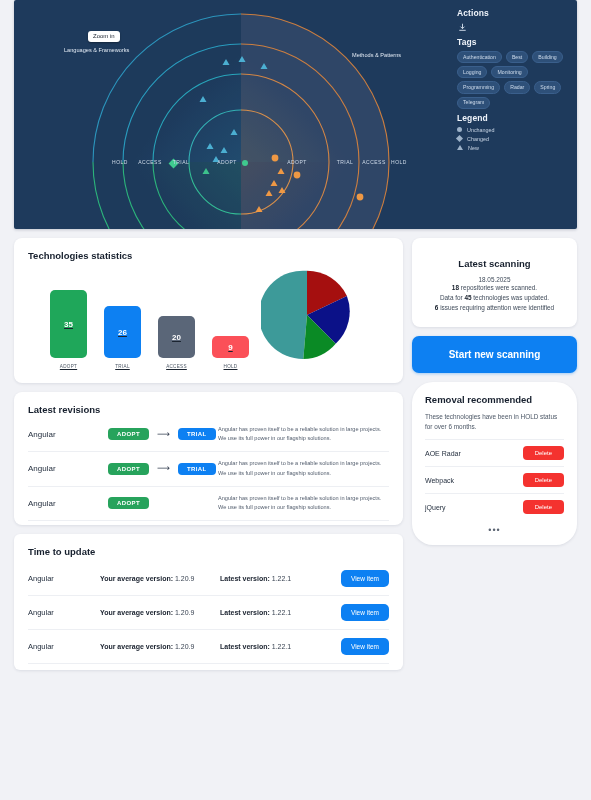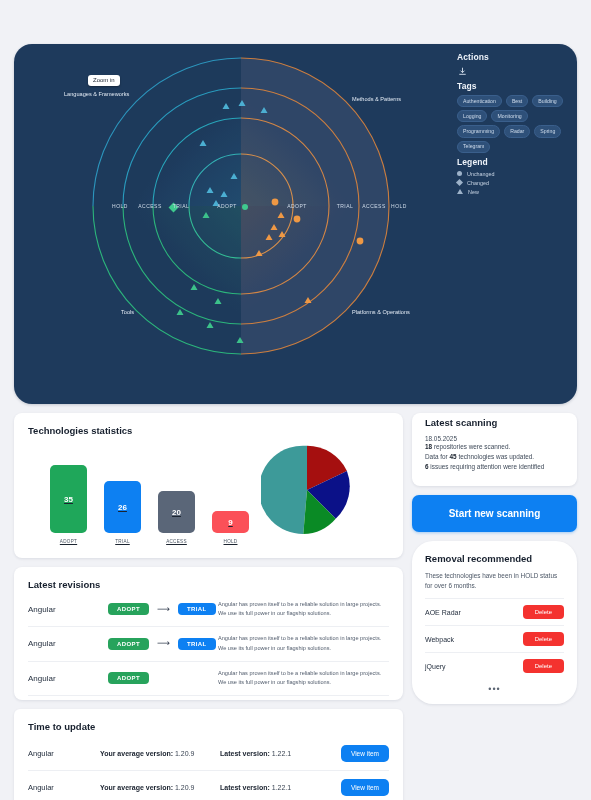--- a/index.html
+++ b/index.html
@@ -14,26 +14,25 @@
 
   
   .page-title {
     font-size: 15px; font-weight: bold; letter-spacing: -0.2px;
     padding: 9px 0 8px 0; color: #141b26;
   }
 
   
   .radar-panel {
     position: relative;
-    height: 360px;
+    height: 229px;
     background: #1e3a5c;
-    border-radius: 18px;
+    border-radius: 2px;
     overflow: hidden;
     box-shadow: 0 1px 3px rgba(20,35,60,.20);
-    margin-top: 44px;
   }
   .radar-stage { position: absolute; left: 0; top: 0; width: 455px; height: 325px; }
   .radar-svg { display:block; }
 
   .zoom-tip {
     position: absolute; left: 74px; top: 31px;
     background: #ffffff; color: #1b2430;
     font-size: 6px; border-radius: 3px;
     padding: 2px 5px 3px 5px;
     box-shadow: 0 1px 2px rgba(0,0,0,.35);
@@ -123,21 +122,21 @@
   .ttu-avg { width: 120px; font-size: 7px; color: #3a4453; }
   .ttu-latest { flex: 1; font-size: 7px; color: #3a4453; }
   .ttu-avg b, .ttu-latest b { color: #18202d; }
   .btn-view {
     background: #0d80f2; color: #fff; border: none;
     font-size: 6.5px; border-radius: 5px; padding: 5px 10px;
     font-family: inherit; cursor: pointer;
   }
 
   
-  .scan-card { padding: 4px 13px 14px 13px; }
+  .scan-card { padding: 20px 13px 14px 13px; text-align: center; }
   .scan-date { font-size: 6.4px; color: #3f4a59; margin-top: 7px; }
   .scan-line { font-size: 6.4px; color: #3f4a59; line-height: 1.55; }
   .scan-line b { color: #161e2a; }
   .btn-primary {
     display: block; width: 100%; margin-top: 9px;
     background: #0d80f2; color: #fff; border: none; border-radius: 7px;
     font-size: 10px; font-weight: bold; padding: 13px 0;
     font-family: inherit; cursor: pointer;
     box-shadow: 0 1px 3px rgba(13,128,242,.35);
   }

